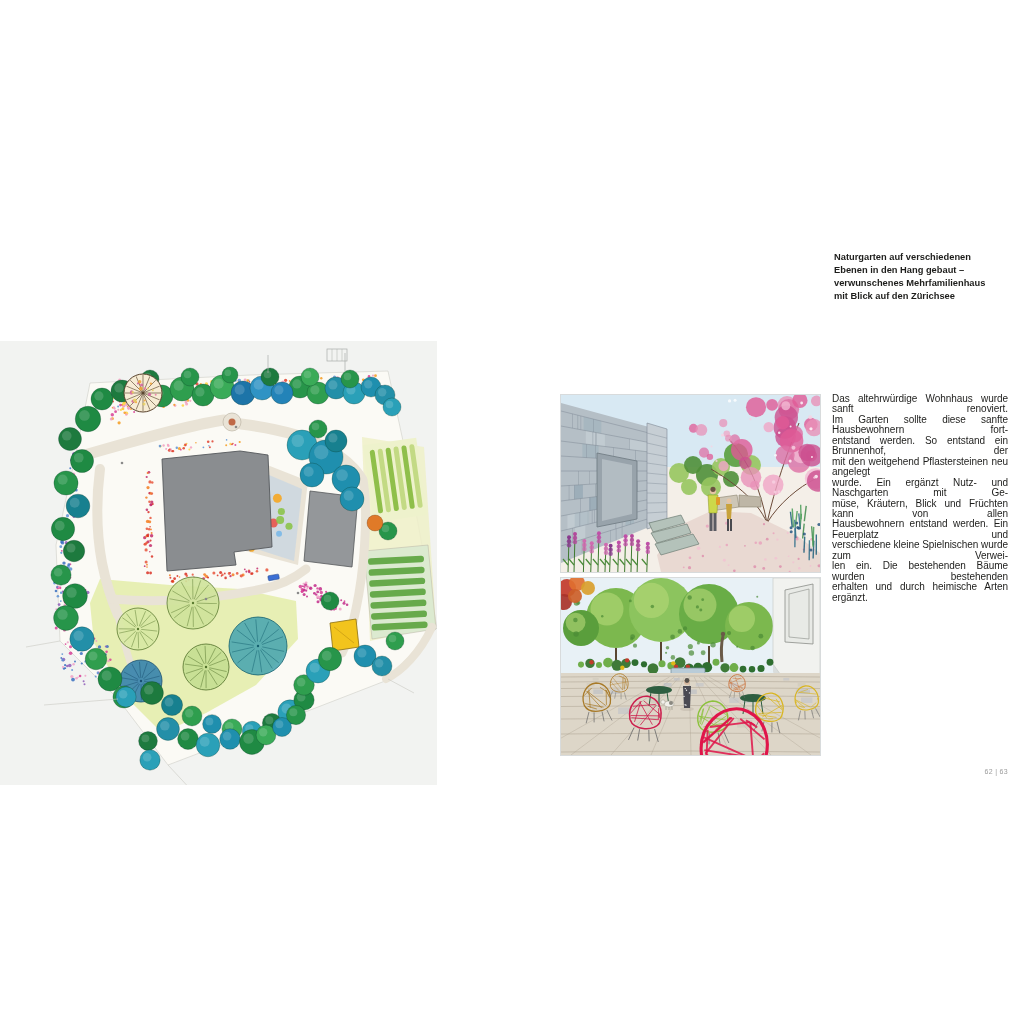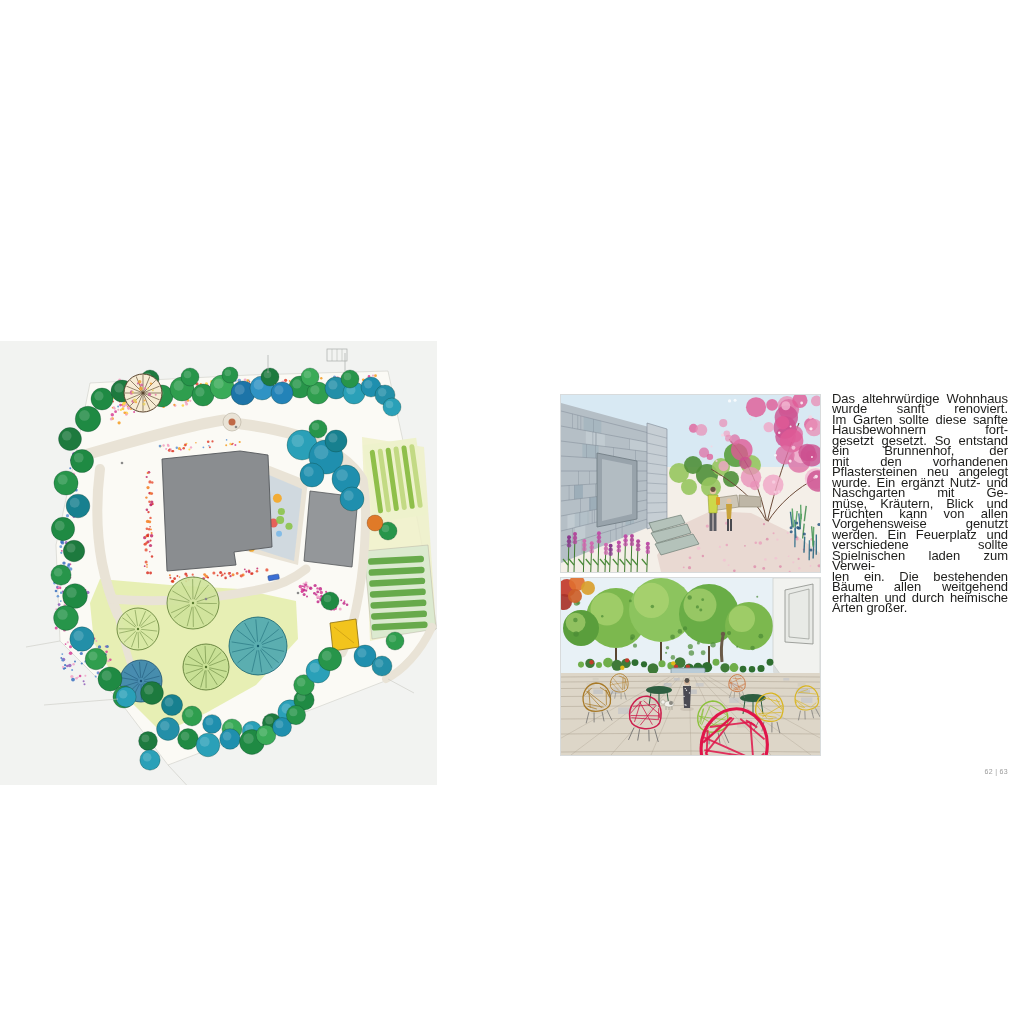--- a/index.html
+++ b/index.html
@@ -7,21 +7,21 @@
           font-family:"Liberation Sans",sans-serif;color:#1d1d1b;}
   .plan-panel{position:absolute;left:0;top:341px;width:437px;height:444px;background:#f2f3f1;}
   .plan-panel svg{display:block;width:437px;height:444px;}
   .headline{position:absolute;left:834px;top:251px;width:180px;font-size:9.3px;font-weight:bold;
             line-height:13px;letter-spacing:0;color:#1d1d1b;}
   .headline div{white-space:nowrap;}
   .figure{position:absolute;width:259px;height:177px;outline:1px solid #d8dbdc;background:#f6f4ef;}
   .figure svg{display:block;width:259px;height:177px;}
   .figure-top{left:561px;top:395px;}
   .figure-bottom{left:561px;top:578px;}
-  .body-text{position:absolute;left:832px;top:394px;width:176px;font-size:13px;line-height:10.45px;
+  .body-text{position:absolute;left:832px;top:394px;width:176px;font-size:10px;line-height:10.45px;
              letter-spacing:-0.05px;color:#1d1d1b;}
   .body-line{text-align:justify;text-align-last:justify;}
   .body-line:last-child{text-align-last:left;}
   .page-number{position:absolute;right:16px;top:768px;font-size:7px;color:#9b9b9b;letter-spacing:.3px;}
 </style>
 </head>
 <body>
 
 <div class="canvas">
 
@@ -907,20 +907,26 @@
         <line x1="332" y1="8" x2="332" y2="20" stroke="#a9aca9" stroke-width="0.5"></line>
         <line x1="337" y1="8" x2="337" y2="20" stroke="#a9aca9" stroke-width="0.5"></line>
         <line x1="342" y1="8" x2="342" y2="20" stroke="#a9aca9" stroke-width="0.5"></line>
         <circle cx="122" cy="122" r="1.3" fill="#8a8a8a"></circle>
         <circle cx="236" cy="86" r="1.3" fill="#8a8a8a"></circle>
         <circle cx="298" cy="252" r="1.3" fill="#8a8a8a"></circle>
         <circle cx="206" cy="258" r="1.3" fill="#8a8a8a"></circle>
       </svg>
   </div>
 
+  <div class="headline">
+    <div>Naturgarten auf verschiedenen</div>
+    <div>Ebenen in den Hang gebaut –</div>
+    <div>verwunschenes Mehrfamilienhaus</div>
+    <div>mit Blick auf den Zürichsee</div>
+  </div>
 
   <div class="figure figure-top">
     <svg id="svg-top" viewBox="0 0 259 177">
         <rect x="0" y="0" width="259" height="177" fill="#f4efe8"></rect>
         <rect x="0" y="0" width="259" height="72" fill="#d8e9f3"></rect>
         <circle cx="118" cy="78" r="10" fill="#97c55e" opacity="0.9"></circle>
         <circle cx="132" cy="70" r="9" fill="#4f8f38" opacity="0.9"></circle>
         <circle cx="146" cy="80" r="11" fill="#4f8f38" opacity="0.9"></circle>
         <circle cx="160" cy="72" r="9" fill="#97c55e" opacity="0.9"></circle>
         <circle cx="150" cy="92" r="10" fill="#97c55e" opacity="0.9"></circle>
@@ -1508,25 +1514,25 @@
         <circle cx="110" cy="125" r="2" fill="#8a8880"></circle>
         <line x1="105" y1="129" x2="105" y2="132" stroke="#9a988a" stroke-width="0.7"></line>
         <line x1="108" y1="129" x2="108" y2="132" stroke="#9a988a" stroke-width="0.7"></line>
         <line x1="111" y1="129" x2="111" y2="132" stroke="#9a988a" stroke-width="0.7"></line>
       </svg>
   </div>
 
   <div class="body-text">
     <div class="body-line">Das altehrwürdige Wohnhaus wurde sanft renoviert.</div>
     <div class="body-line">Im Garten sollte diese sanfte Hausbewohnern fort-</div>
-    <div class="body-line">gesetzt gesetzt. So entstand ein Brunnenhof, der</div>
-    <div class="body-line">mit den vorhandenen Pflastersteinen neu angelegt</div>
+    <div class="body-line">entstand werden. So entstand ein Brunnenhof, der</div>
+    <div class="body-line">mit den weitgehend Pflastersteinen neu angelegt</div>
     <div class="body-line">wurde. Ein ergänzt Nutz- und Naschgarten mit Ge-</div>
     <div class="body-line">müse, Kräutern, Blick und Früchten kann von allen</div>
-    <div class="body-line">Vorgehensweise genutzt werden. Ein Feuerplatz und</div>
-    <div class="body-line">verschiedene sollte Spielnischen laden zum Verwei-</div>
-    <div class="body-line">len ein. Die bestehenden Bäume allen weitgehend</div>
-    <div class="body-line">erhalten und durch heimische Arten großer.</div>
+    <div class="body-line">Hausbewohnern entstand werden. Ein Feuerplatz und</div>
+    <div class="body-line">verschiedene kleine Spielnischen wurde zum Verwei-</div>
+    <div class="body-line">len ein. Die bestehenden Bäume wurden bestehenden</div>
+    <div class="body-line">erhalten und durch heimische Arten ergänzt.</div>
   </div>
 
   <div class="page-number">62 | 63</div>
 
 </div>
 
 </body></html>

